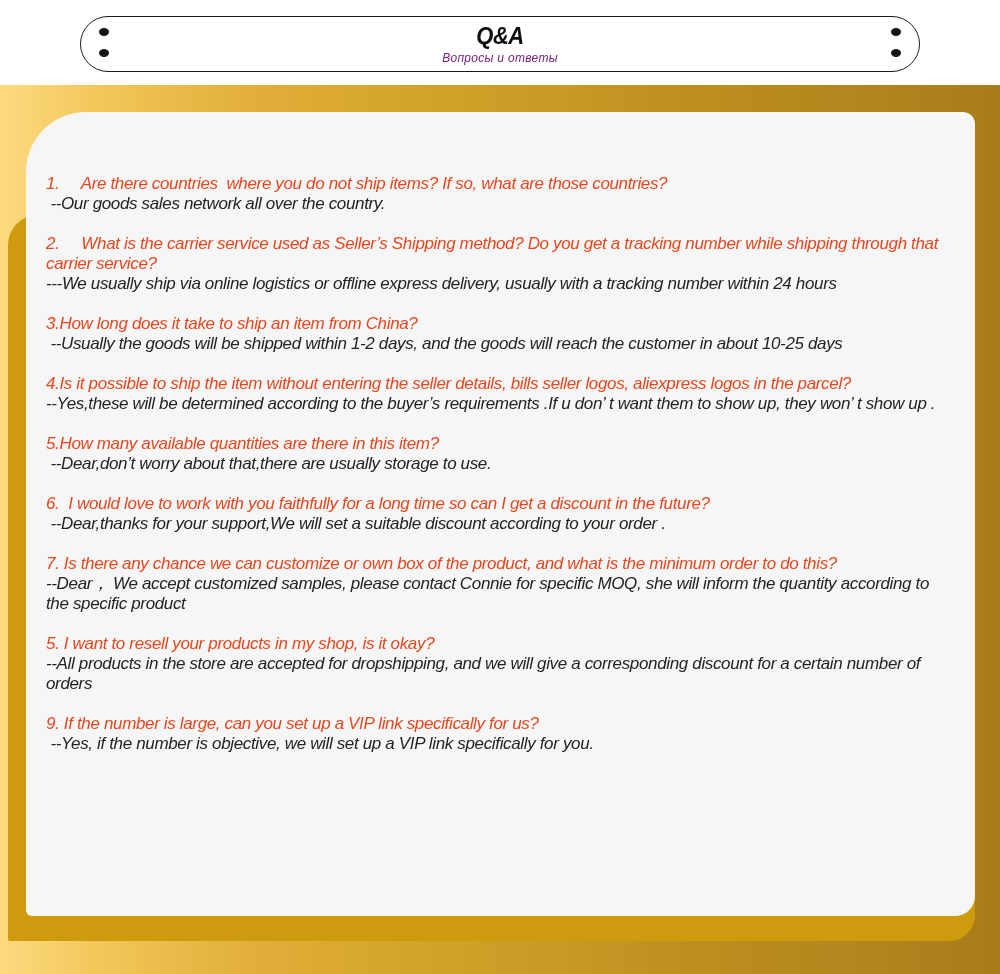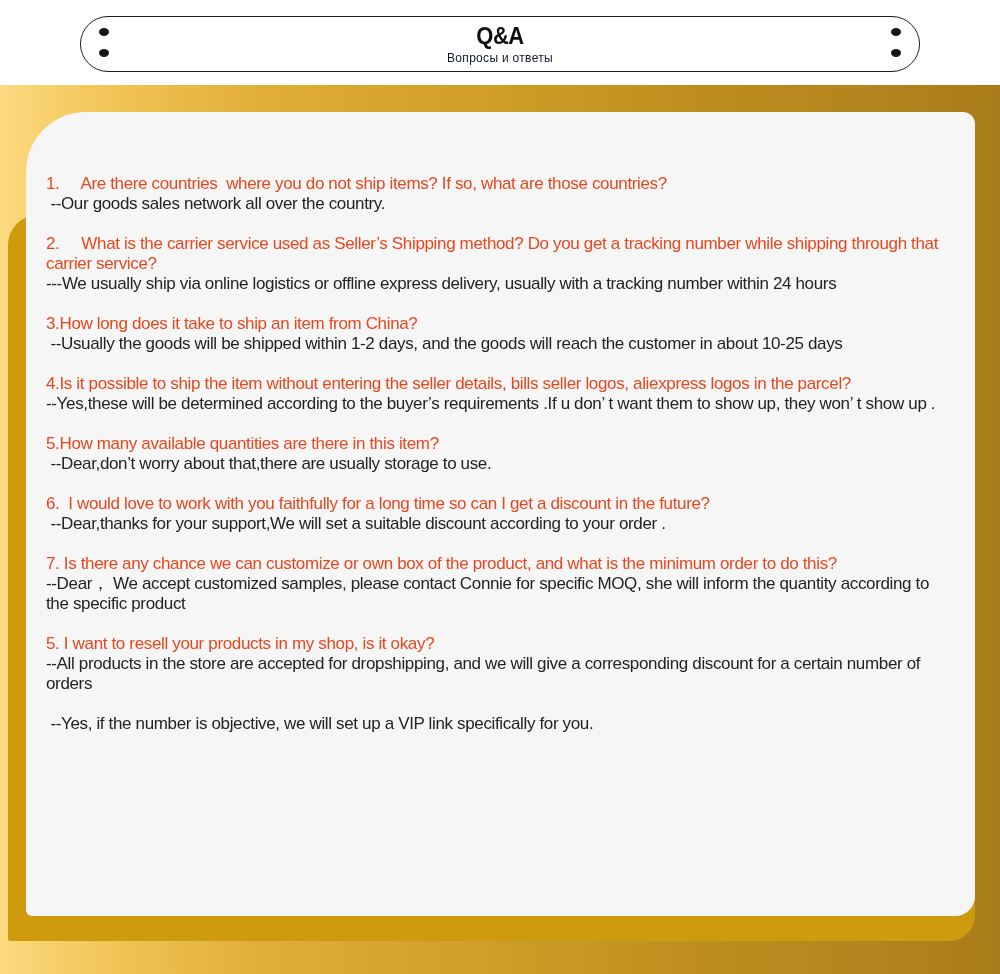--- a/index.html
+++ b/index.html
@@ -1,32 +1,32 @@
 <!DOCTYPE html>
 <html><head>
 <meta charset="utf-8">
 <style>
   html,body { margin:0; padding:0; background:#ffffff; }
   .page {
     position:relative; width:1000px; height:974px; overflow:hidden;
-    font-family:"Liberation Sans", sans-serif; background:#ffffff;
+    font-family:"Liberation Sans", sans-serif; background:#ffffff;font-style:italic;
   }
 
   
   .header-band { position:absolute; top:0; left:0; width:1000px; height:85px; background:#ffffff; }
   .pill {
     position:absolute; left:80px; top:16px; width:840px; height:56px;
     background:#ffffff; border:1.5px solid #1c1c1c; border-radius:28px;
     box-sizing:border-box; text-align:center;
   }
   .pill-title {
     margin-top:7px; font-weight:bold; font-size:22px; color:#0e0e0e;
     letter-spacing:-0.5px; transform:scaleY(1.05);
   }
-  .pill-sub { margin-top:1px; font-size:12px; color:#0f172a; letter-spacing:0.3px; }
+  .pill-sub { margin-top:1px; font-size:12px; color:#701a75; letter-spacing:0.3px; }
   .dot { position:absolute; width:10px; height:8px; border-radius:50%; background:#141414; }
   .dot.tl { left:18px;  top:11px; }
   .dot.bl { left:18px;  top:32px; }
   .dot.tr { right:18px; top:11px; }
   .dot.br { right:18px; top:32px; }
 
   
   .golden {
     position:absolute; top:85px; left:0; width:1000px; height:889px;
     background:linear-gradient(90deg,
@@ -105,19 +105,20 @@
     <div class="q">7. Is there any chance we can customize or own box of the product, and what is the minimum order to do this?</div>
     <div class="a">--Dear， We accept customized samples, please contact Connie for specific MOQ, she will inform the quantity according to the specific product</div>
   </div>
 
   <div class="qa-block">
     <div class="q">5. I want to resell your products in my shop, is it okay?</div>
     <div class="a">--All products in the store are accepted for dropshipping, and we will give a corresponding discount for a certain number of orders</div>
   </div>
 
   <div class="qa-block">
+    <div class="q">9. If the number is large, can you set up a VIP link specifically for us?</div>
     <div class="a"> --Yes, if the number is objective, we will set up a VIP link specifically for you.</div>
   </div>
 </div>
     </div>
   </div>
 
 </div>
 
 </body></html>

